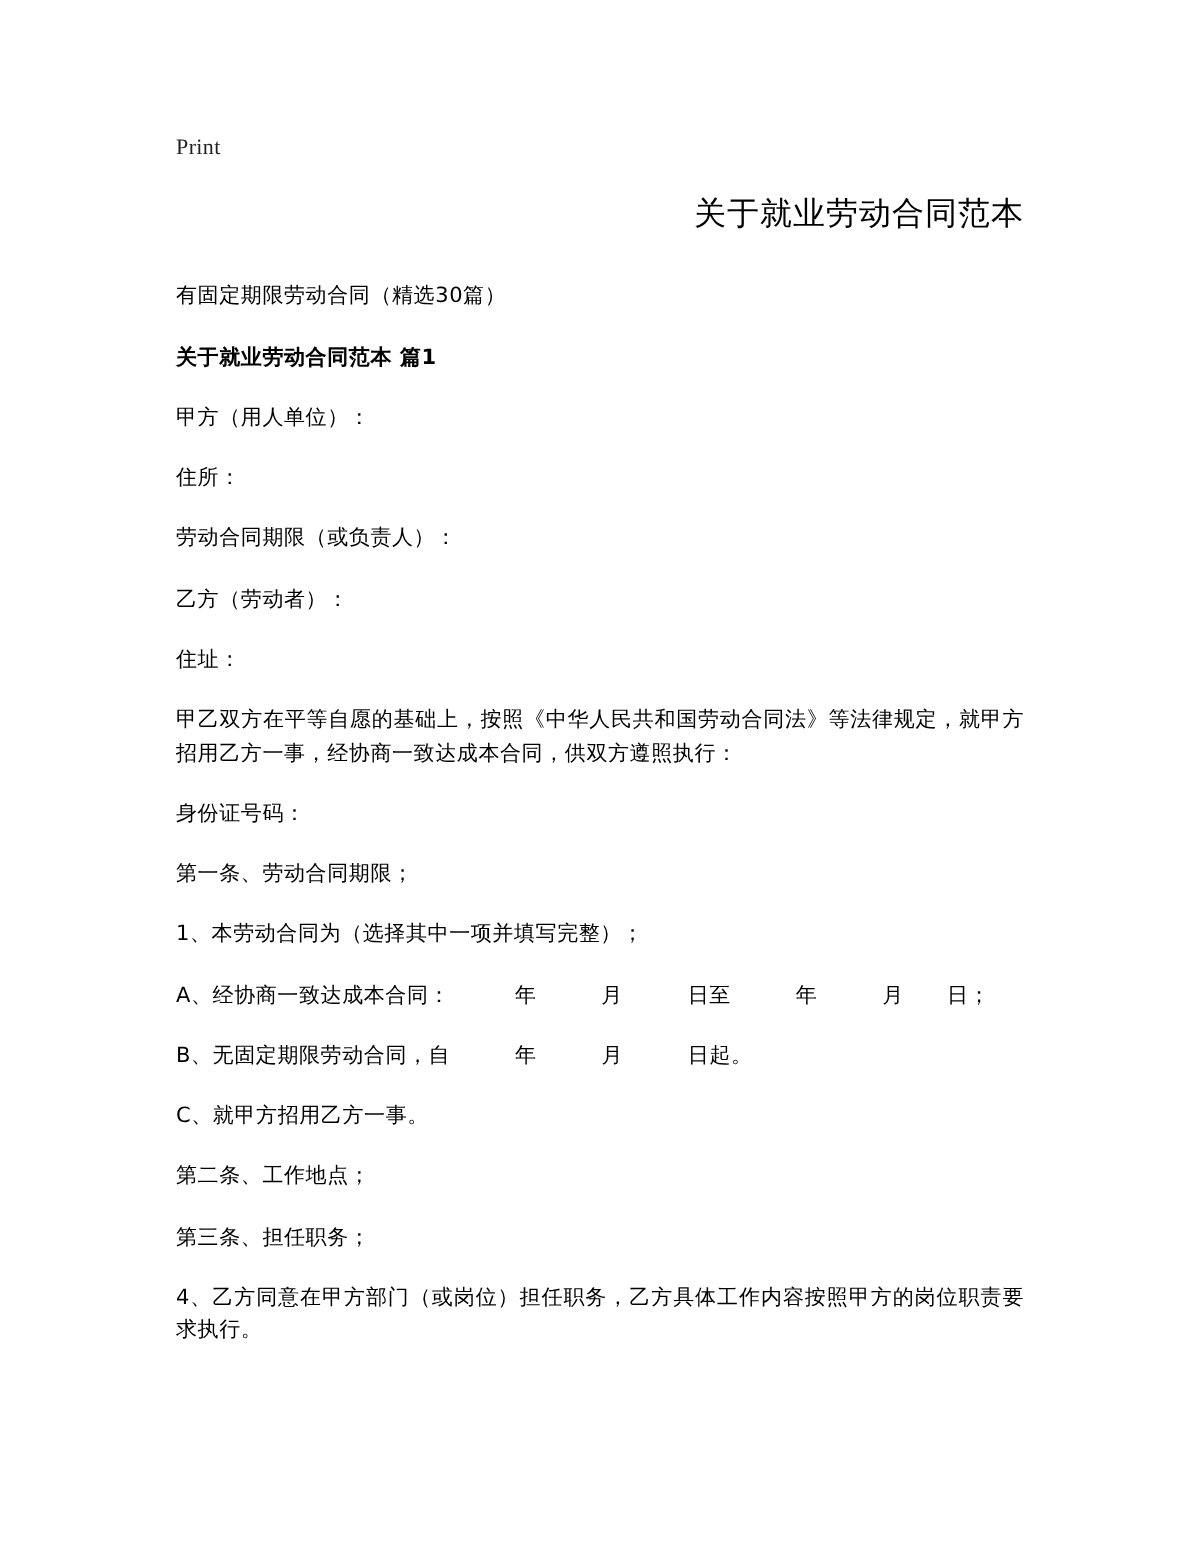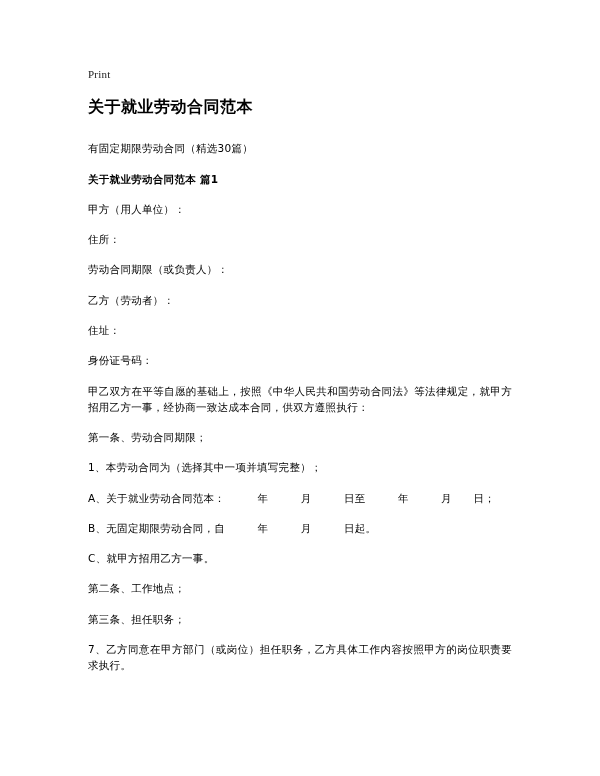--- a/index.html
+++ b/index.html
@@ -34,22 +34,22 @@
     cursor: pointer;
   }
   .doc {
     position: absolute;
     left: 88px;
     top: 96px;
     width: 424px;
   }
   .doc-title {
     font-size: 16px;
-    font-weight: bold;
-    text-align: left;
+    font-weight: normal;
+    text-align: right;
     margin: 0 0 22px 0;
     line-height: 1.4;
     letter-spacing: 0.5px;
   }
   p {
     margin: 0 0 14px 0;
     font-size: 10.5px;
     line-height: 1.55;
     letter-spacing: 0.3px;
     text-align: justify;
@@ -71,25 +71,25 @@
 
     <p>有固定期限劳动合同（精选30篇）</p>
 
     <p class="sub-heading">关于就业劳动合同范本 篇1</p>
 
     <p>甲方（用人单位）：</p>
     <p>住所：</p>
     <p>劳动合同期限（或负责人）：</p>
     <p>乙方（劳动者）：</p>
     <p>住址：</p>
+    <p>甲乙双方在平等自愿的基础上，按照《中华人民共和国劳动合同法》等法律规定，就甲方招用乙方一事，经协商一致达成本合同，供双方遵照执行：</p>
     <p>身份证号码：</p>
-    <p>甲乙双方在平等自愿的基础上，按照《中华人民共和国劳动合同法》等法律规定，就甲方招用乙方一事，经协商一致达成本合同，供双方遵照执行：</p>
     <p>第一条、劳动合同期限；</p>
     <p>1、本劳动合同为（选择其中一项并填写完整）；</p>
-    <p>A、关于就业劳动合同范本：　　　年　　　月　　　日至　　　年　　　月　　日；</p>
+    <p>A、经协商一致达成本合同：　　　年　　　月　　　日至　　　年　　　月　　日；</p>
     <p>B、无固定期限劳动合同，自　　　年　　　月　　　日起。</p>
     <p>C、就甲方招用乙方一事。</p>
     <p>第二条、工作地点；</p>
     <p>第三条、担任职务；</p>
-    <p>7、乙方同意在甲方部门（或岗位）担任职务，乙方具体工作内容按照甲方的岗位职责要求执行。</p>
+    <p>4、乙方同意在甲方部门（或岗位）担任职务，乙方具体工作内容按照甲方的岗位职责要求执行。</p>
 
   </div>
 </div>
 
 </body></html>

